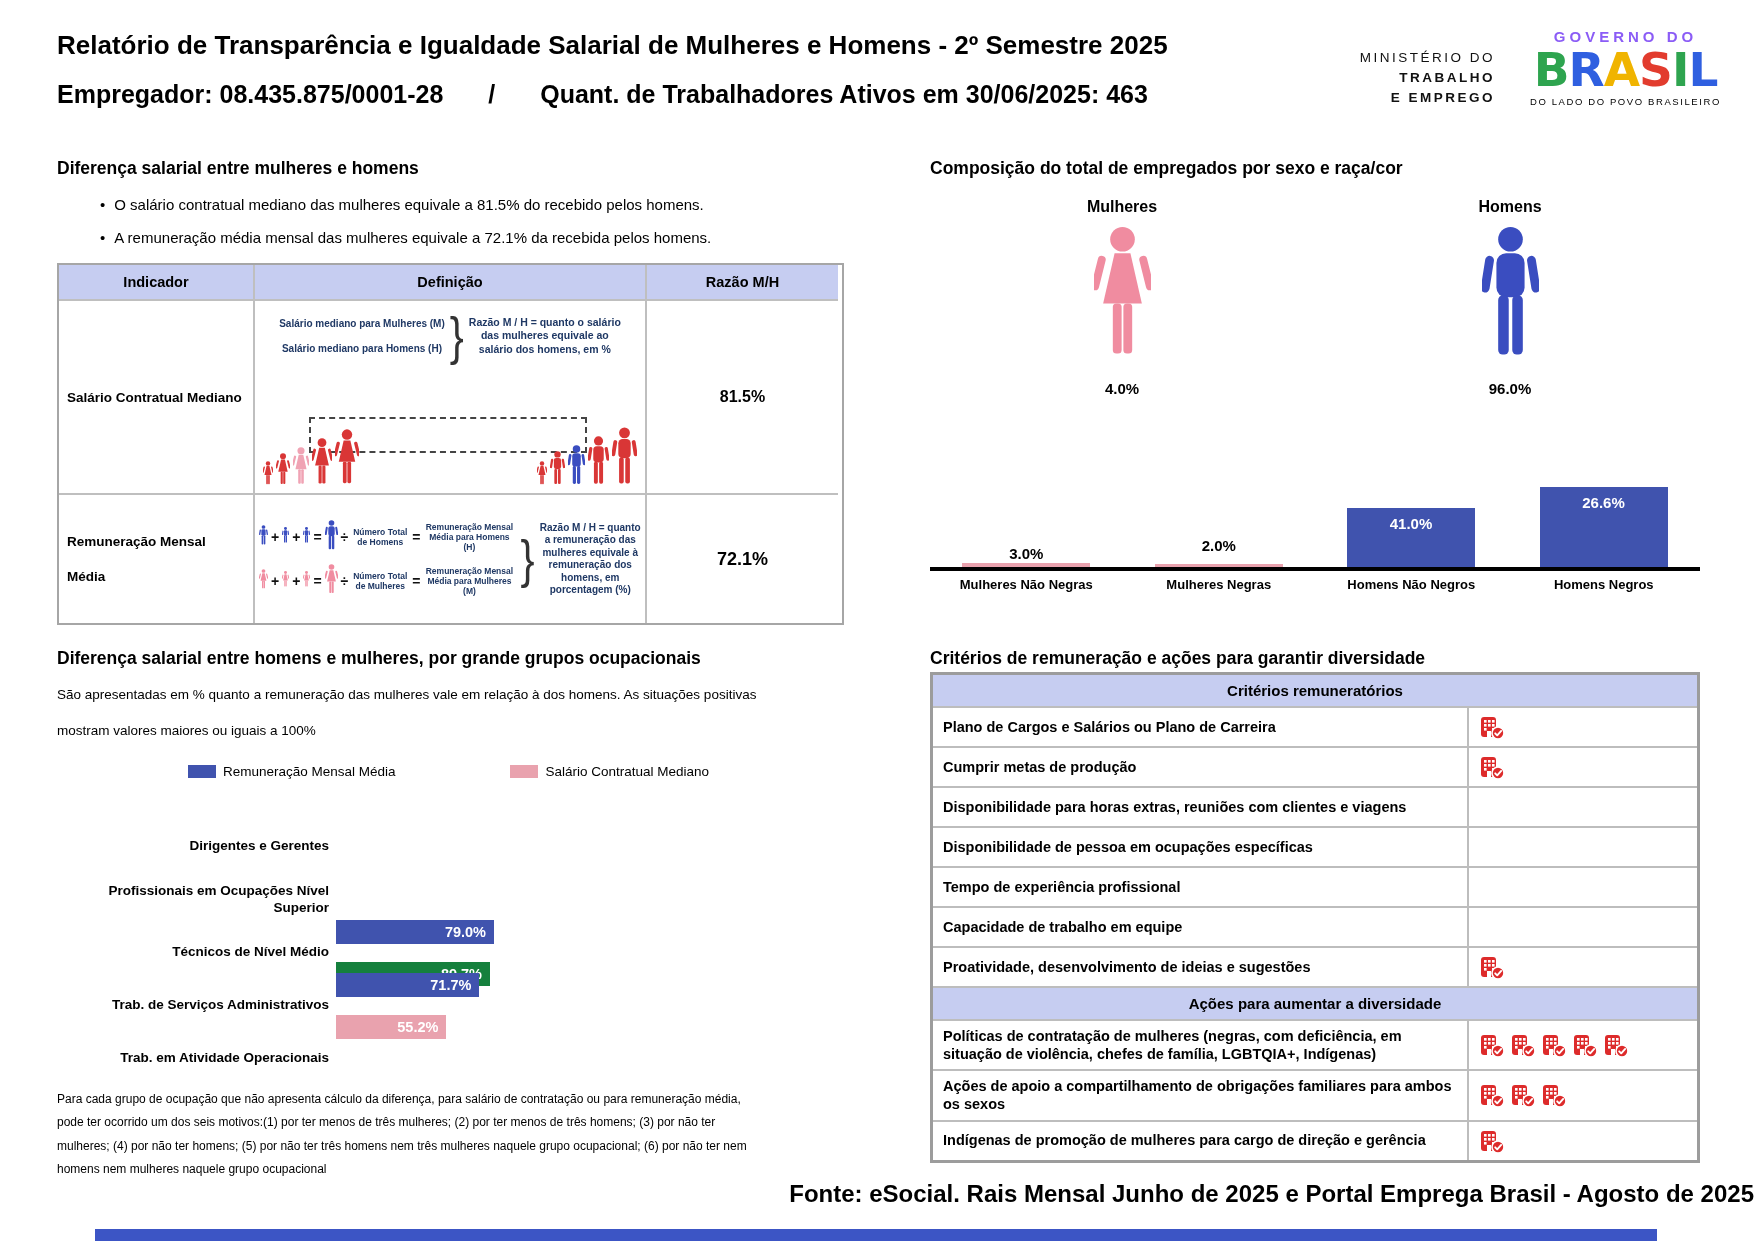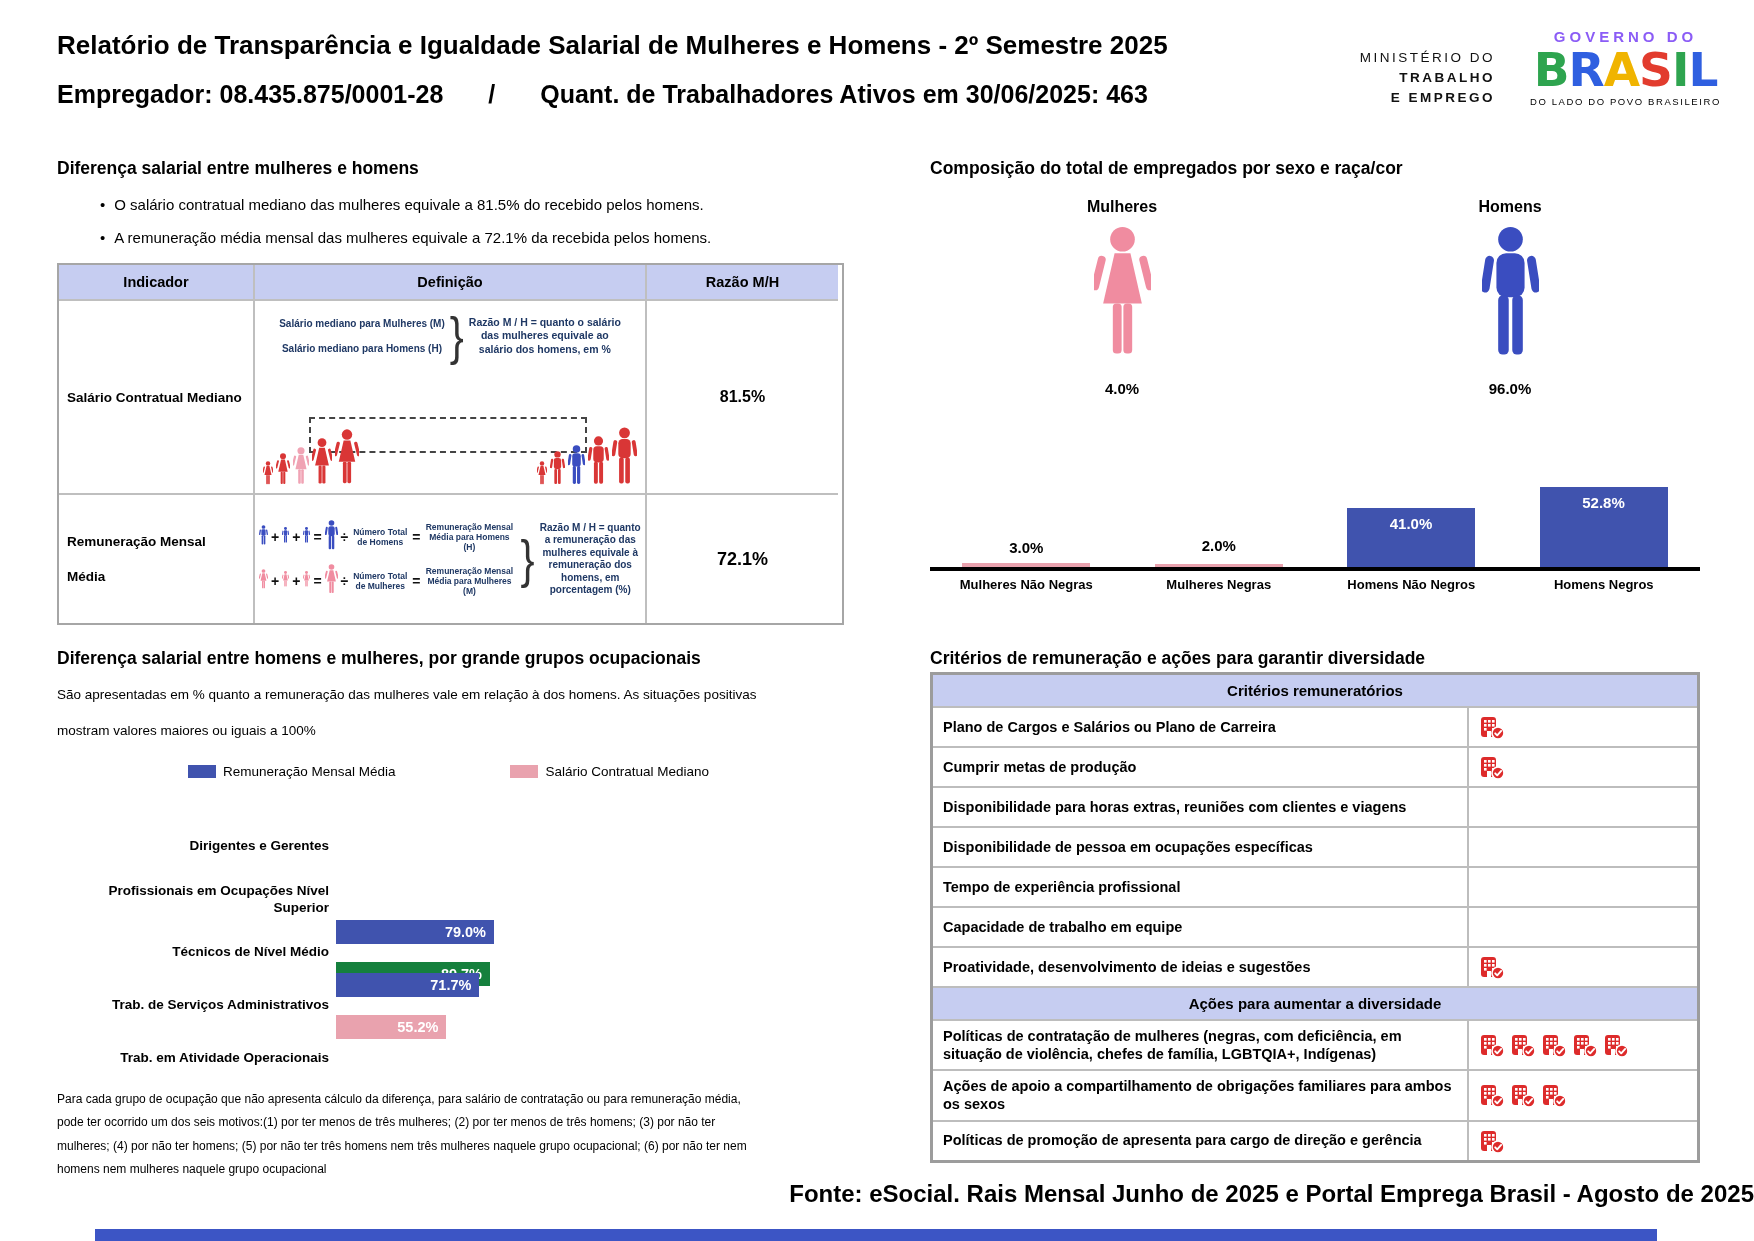--- a/index.html
+++ b/index.html
@@ -339,35 +339,35 @@
       <rect x="48" y="34" width="10" height="42" rx="5" transform="rotate(-9 53 34)"></rect>
       <rect x="16" y="79" width="12" height="67" rx="5"></rect>
       <rect x="32" y="79" width="12" height="67" rx="5"></rect>
     </svg></div>
 <div class="abs sex-pct" style="left:1037px;top:380px;">4.0%</div>
 <div class="abs sex-pct" style="left:1425px;top:380px;">96.0%</div>
 
 <div class="abs comp-chart">
   <div class="comp-bars">
       <div class="comp-slot">
-        <div class="out-val" style="bottom: 11px;">3.0%</div>
+        <div class="out-val" style="bottom: 5px;">3.0%</div>
         <div class="comp-bar" style="height: 4.35px; background: rgb(233, 162, 174);"></div>
       </div>
       <div class="comp-slot">
         <div class="out-val" style="bottom: 13px;">2.0%</div>
         <div class="comp-bar" style="height: 3px; background: rgb(233, 162, 174);"></div>
       </div>
       <div class="comp-slot">
         <div class="comp-bar" style="height: 59.45px; background: rgb(64, 83, 174);">
           <span class="in-val">41.0%</span>
         </div>
       </div>
       <div class="comp-slot">
         <div class="comp-bar" style="height: 79.75px; background: rgb(64, 83, 174);">
-          <span class="in-val">52.8%</span>
+          <span class="in-val">26.6%</span>
         </div>
       </div>
     </div>
   <div class="comp-axis"></div>
   <div class="comp-cats">
       <div class="comp-cat">Mulheres Não Negras</div>
       <div class="comp-cat">Mulheres Negras</div>
       <div class="comp-cat">Homens Não Negros</div>
       <div class="comp-cat">Homens Negros</div>
     </div>
@@ -611,21 +611,21 @@
           <rect x="13" y="10" width="2.6" height="2.6" fill="#fff"></rect>
           <rect x="5" y="14" width="2.6" height="2.6" fill="#fff"></rect>
           <rect x="13" y="14" width="2.6" height="2.6" fill="#fff"></rect>
     <rect x="8" y="17" width="4" height="6" fill="#fff"></rect>
     <circle cx="19" cy="19" r="6" fill="#dd2b2b" stroke="#fff" stroke-width="1.6"></circle>
     <path d="M16.2 19.3 l2 2 l4-4.4" stroke="#fff" stroke-width="1.9" fill="none" stroke-linecap="round" stroke-linejoin="round"></path>
         </svg>
       </div>
     </div>
     <div class="crit-row">
-      <div class="crit-label">Políticas de promoção de apresenta para cargo de direção e gerência</div>
+      <div class="crit-label">Indígenas de promoção de mulheres para cargo de direção e gerência</div>
       <div class="crit-icons">
         <svg width="26" height="26" viewBox="0 0 26 26">
     <rect x="2" y="3" width="15" height="20" rx="3" fill="#dd2b2b"></rect>
           <rect x="5" y="6" width="2.6" height="2.6" fill="#fff"></rect>
           <rect x="9" y="6" width="2.6" height="2.6" fill="#fff"></rect>
           <rect x="13" y="6" width="2.6" height="2.6" fill="#fff"></rect>
           <rect x="5" y="10" width="2.6" height="2.6" fill="#fff"></rect>
           <rect x="9" y="10" width="2.6" height="2.6" fill="#fff"></rect>
           <rect x="13" y="10" width="2.6" height="2.6" fill="#fff"></rect>
           <rect x="5" y="14" width="2.6" height="2.6" fill="#fff"></rect>

